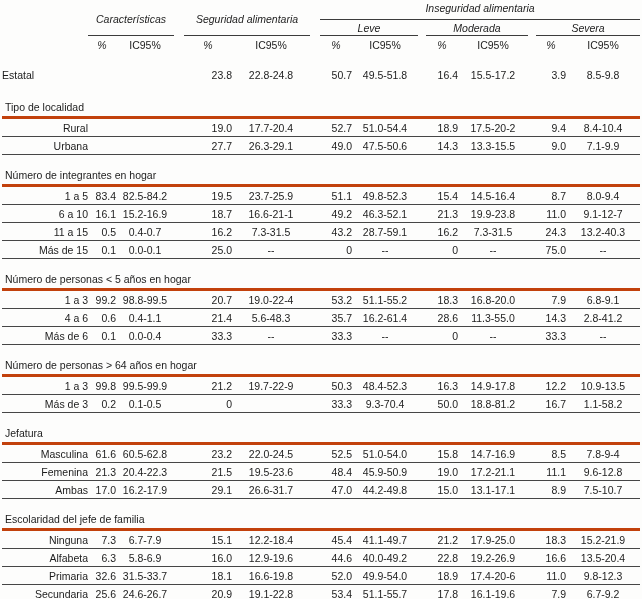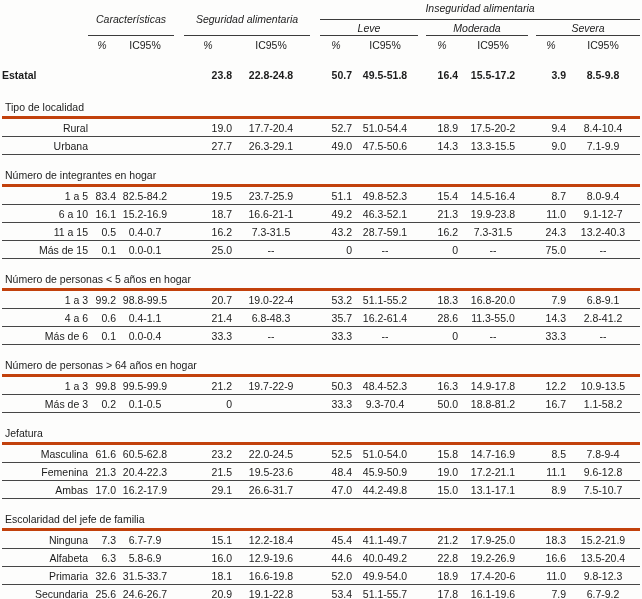--- a/index.html
+++ b/index.html
@@ -45,21 +45,21 @@
     text-align: center;
     vertical-align: top;
     border-bottom: 1px solid #3c3c3c;
     padding-bottom: 2px;
     margin-top: 28px;
   }
   thead td.gap { border-bottom: none; }
   td.h-pct { text-align: center; font-style: italic; }
   td.h-ic  { text-align: center; }
   
-  tr.estatal td { height: 28px; vertical-align: bottom; padding-bottom: 6px; font-weight: bold; }
+  tr.estatal td { height: 28px; vertical-align: bottom; padding-bottom: 6px; }
   tr.section td {
     height: 20px;
     vertical-align: bottom;
     padding: 6px 0 3px 3px;
     border-bottom: 3px solid #c2410c;
   }
   tr.data td {
     height: 17px;
     border-bottom: 1px solid #464646;
     vertical-align: middle;
@@ -270,21 +270,21 @@
           <td class="gap"></td>
           <td class="c-pct">7.9</td>
           <td class="c-ic">6.8-9.1</td>
         </tr>
         <tr class="data">
           <td class="c-label">4 a 6</td>
           <td class="c-pct">0.6</td>
           <td class="c-ic">0.4-1.1</td>
           <td class="gap"></td>
           <td class="c-pct">21.4</td>
-          <td class="c-ic">6.8-48.3</td>
+          <td class="c-ic">5.6-48.3</td>
           <td class="gap"></td>
           <td class="c-pct">35.7</td>
           <td class="c-ic">16.2-61.4</td>
           <td class="gap"></td>
           <td class="c-pct">28.6</td>
           <td class="c-ic">11.3-55.0</td>
           <td class="gap"></td>
           <td class="c-pct">14.3</td>
           <td class="c-ic">2.8-41.2</td>
         </tr>

